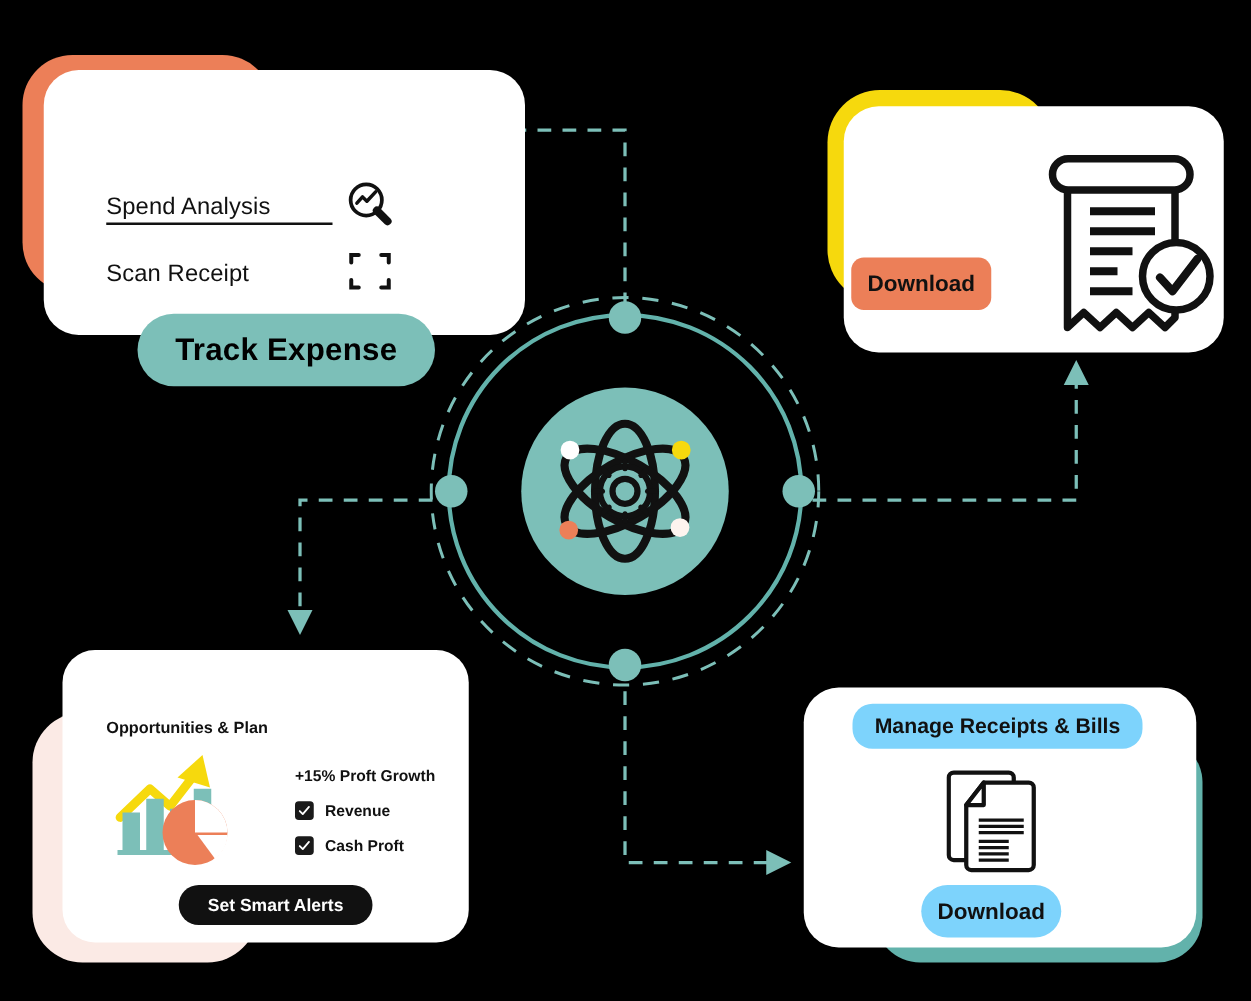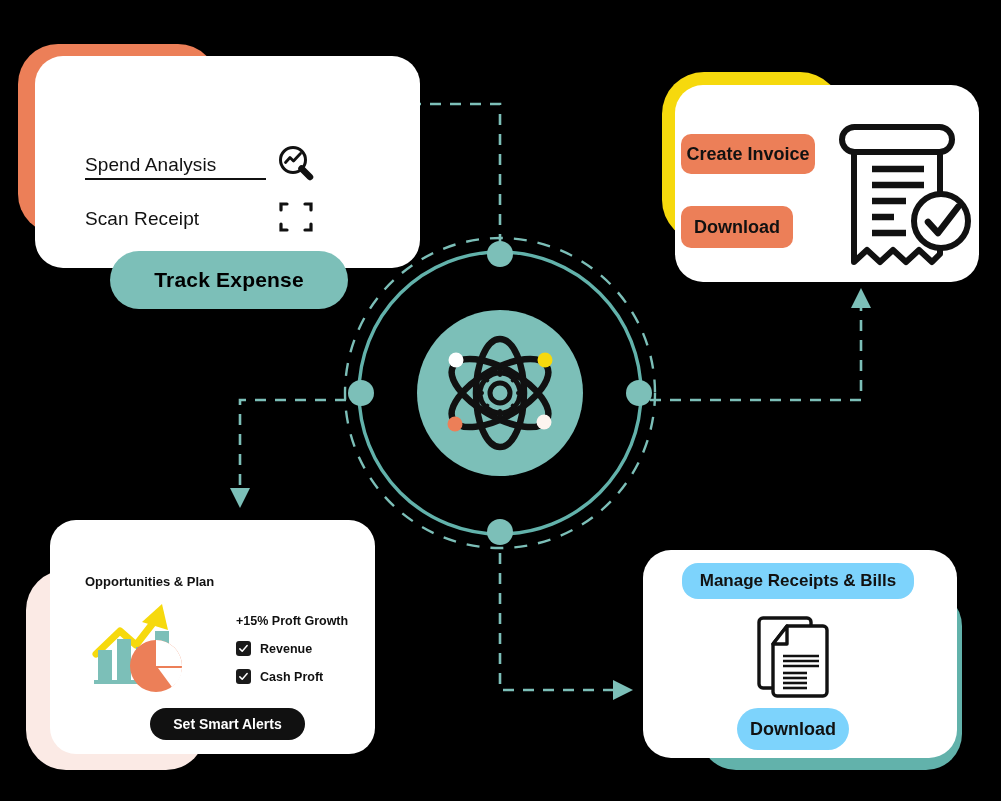--- a/index.html
+++ b/index.html
@@ -24,21 +24,21 @@
   #card-tl    { left: 35px;  top: 56px;  width: 385px; height: 212px; border-radius: 28px; }
   .tl-row { position: absolute; display: flex; align-items: center; justify-content: space-between; width: 230px; left: 50px; }
   .tl-label { font-size: 19px; color: #111; letter-spacing: .1px; }
   #tl-row1 { top: 88px; }
   #tl-row2 { top: 142px; }
   #tl-divider { position: absolute; left: 50px; top: 122px; width: 181px; height: 2px; background: #111; }
   #track-btn {
     position: absolute; left: 75px; top: 195px; width: 238px; height: 58px;
     background: #7cbfb8; border-radius: 29px;
     display: flex; align-items: center; justify-content: center;
-    font-size: 21px; font-weight: bold; color: #000; letter-spacing: .2px;
+    font-size: 25px; font-weight: bold; color: #000; letter-spacing: .2px;
   }
 
   
   #tr-backing { left: 662px; top: 72px;  width: 180px; height: 170px; background: #f6d90d; border-radius: 42px; }
   #card-tr    { left: 675px; top: 85px;  width: 304px; height: 197px; border-radius: 28px; }
   .pill-orange {
     position: absolute; background: #ec7f58; border-radius: 10px;
     display: flex; align-items: center; justify-content: center;
     font-size: 18px; font-weight: bold; color: #111;
   }
@@ -55,21 +55,21 @@
   #bl-stats { position: absolute; left: 236px; top: 614px; width: 135px; }
   #bl-growth { font-size: 12.5px; font-weight: bold; color: #111; white-space: nowrap; }
   .check-row { display: flex; align-items: center; gap: 9px; margin-top: 13px; }
   .checkbox {
     width: 15px; height: 15px; background: #1a1a1a; border-radius: 3px;
     display: flex; align-items: center; justify-content: center; flex: 0 0 auto;
   }
   .checkbox svg { width: 11px; height: 11px; display: block; }
   .check-label { font-size: 12.5px; font-weight: bold; color: #111; white-space: nowrap; }
   #smart-alerts-btn {
-    position: absolute; left: 150px; top: 708px; width: 155px; height: 32px;
+    position: absolute; left: 143px; top: 708px; width: 155px; height: 32px;
     background: #111; border-radius: 16px;
     display: flex; align-items: center; justify-content: center;
     font-size: 14px; font-weight: bold; color: #fff;
   }
 
   
   #br-backing { left: 700px; top: 590px; width: 262px; height: 180px; background: #62b2ab; border-radius: 36px; }
   #card-br    { left: 643px; top: 550px; width: 314px; height: 208px; border-radius: 28px; }
   .pill-yellow {
     position: absolute; background: #7dd3fc; border-radius: 16px;
@@ -177,21 +177,20 @@
             <path d="M10,32 L4,32 L4,26"></path>
           </g>
         </svg>
       </span>
     </div>
     <div id="track-btn">Track Expense</div>
   </div>
 
   <div class="backing" id="tr-backing"></div>
   <div class="card" id="card-tr"></div>
-  <div class="pill-orange" id="create-invoice-btn">Create Invoice</div>
   <div class="pill-orange" id="tr-download-btn">Download</div>
   <div id="invoice-icon">
     <svg viewBox="0 0 144 148" width="144" height="148" xmlns="http://www.w3.org/2000/svg">
       <rect x="6" y="5" width="110" height="25" rx="12.5" fill="none" stroke="#111" stroke-width="6"></rect>
       <path d="M18,30 L18,140 L31,128 L44,140 L57,128 L70,140 L83,128 L96,140 L104,132 L104,30" fill="none" stroke="#111" stroke-width="6" stroke-linejoin="round"></path>
       <g stroke="#111" stroke-width="6.5" stroke-linecap="butt">
         <line x1="36" y1="47" x2="88" y2="47"></line>
         <line x1="36" y1="63" x2="88" y2="63"></line>
         <line x1="36" y1="79" x2="70" y2="79"></line>
         <line x1="36" y1="95" x2="58" y2="95"></line>

